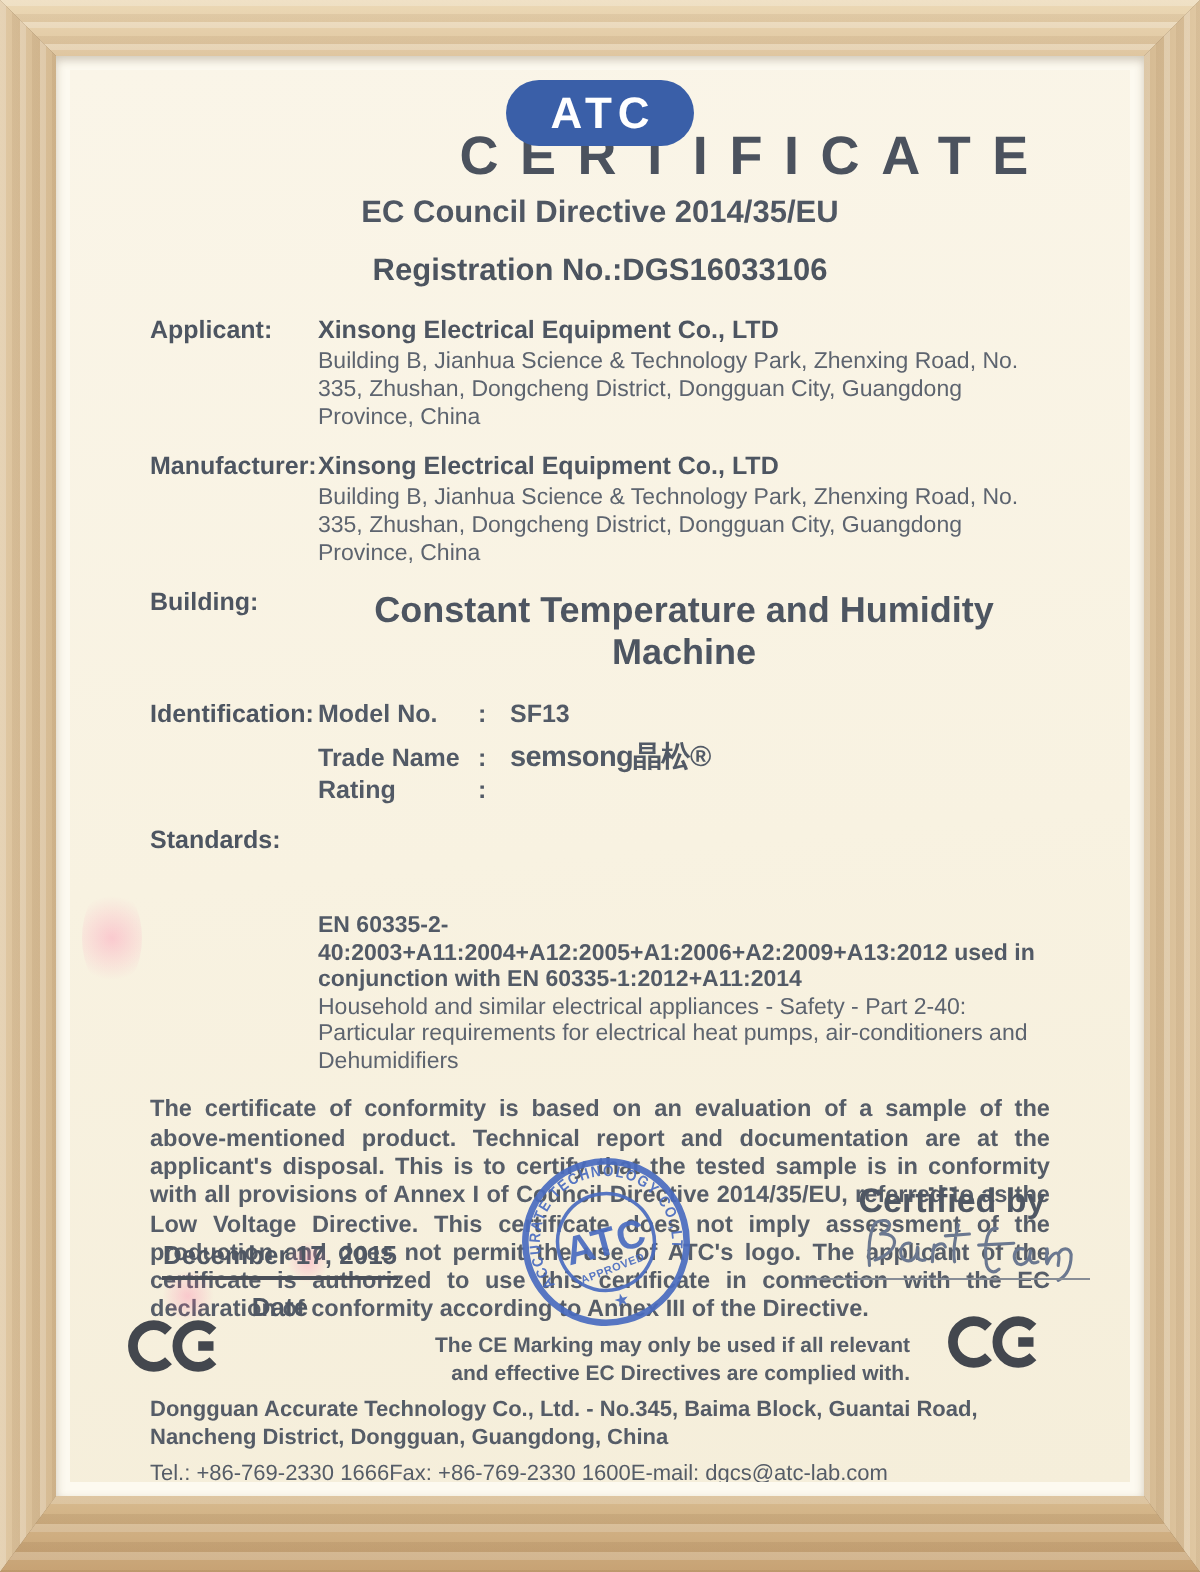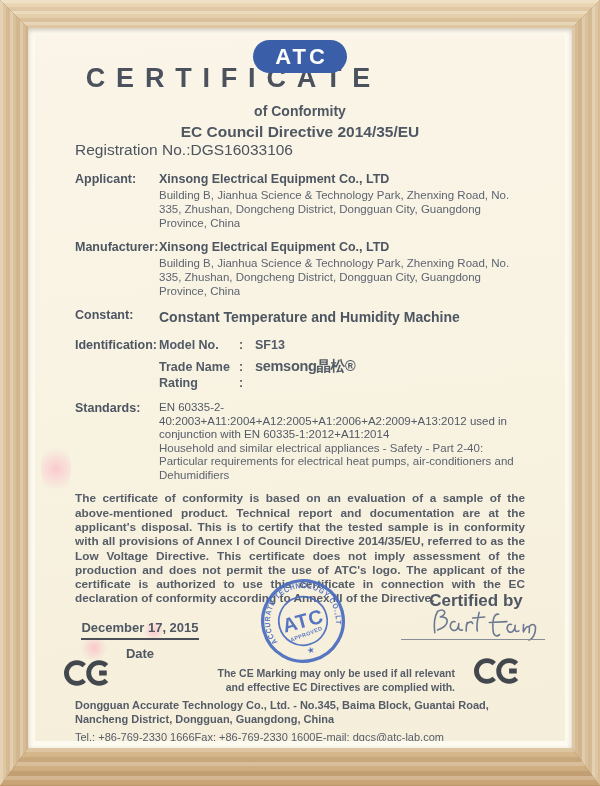--- a/index.html
+++ b/index.html
@@ -34,38 +34,38 @@
   .paper{position:absolute;inset:7px;overflow:hidden;
     background:linear-gradient(175deg,#faf5e8 0%,#f8f2e1 55%,#f5eeda 100%);}
   .content{padding:3px 40px 0;}
   .stain{position:absolute;border-radius:50%;pointer-events:none;
     background:radial-gradient(circle,rgba(255,110,165,.30) 0%,rgba(255,110,165,0) 70%);}
   
   .logo-pill{width:94px;height:33px;margin:2px auto 0;border-radius:17px;
     background:var(--logo-blue,#3a5fa8);display:flex;align-items:center;justify-content:center;
     position:relative;z-index:2;}
   .logo-pill span{color:#fff;font-size:22px;font-weight:700;letter-spacing:3px;padding-left:3px;}
-  .title{margin:-10px 0 0;text-align:left;font-size:27px;font-weight:700;
+  .title{margin:-10px 0 0;text-align:right;font-size:27px;font-weight:700;
     letter-spacing:.40em;text-indent:.40em;color:var(--ink-dark,#4b525e);}
   .sub1{margin-top:9px;text-align:center;font-size:14px;font-weight:700;color:#4f5763;}
   .sub2{margin-top:4px;text-align:center;font-size:15.5px;font-weight:700;color:#4f5763;}
   .sub3{margin-top:1px;text-align:center;font-size:15.5px;font-weight:700;color:#4f5763;}
-  .reg{text-align:left;font-size:15.5px;font-weight:400;color:#4c545f;}
+  .reg{margin-top:11px;text-align:center;font-size:15.5px;font-weight:700;color:#4c545f;}
   
   .fields{margin-top:13px;}
   .frow{display:grid;grid-template-columns:84px 1fr;margin-bottom:10px;}
   .flabel{font-weight:700;font-size:12.5px;color:#4d5561;}
   .fname{font-weight:700;font-size:12.5px;color:#4d5561;}
   .faddr{font-size:11.5px;line-height:1.22;color:#5d646f;margin-top:2px;}
-  .fval-bold{font-weight:700;font-size:14px;color:#4d5561;padding-top:1px;}
+  .fval-bold{font-weight:700;font-size:18px;color:#4d5561;padding-top:1px;text-align:center;}
   .idrow{display:grid;grid-template-columns:80px 16px 1fr;font-size:12.5px;height:19px;align-items:baseline;}
   .idrow .n,.idrow .c,.idrow .v{font-weight:700;color:#525a66;}
   .trade-logo{font-size:14.5px;letter-spacing:-.3px;color:#59616d;}
   .stdline{font-size:11.5px;line-height:1.18;color:#5d646f;}
-  .stdline.bold{font-weight:400;color:#525a66;}
+  .stdline.bold{font-weight:700;color:#525a66;margin-top:44px;}
   .body-par{margin:9px 0 0;font-size:11.8px;font-weight:700;line-height:1.21;
     text-align:justify;color:#565d68;}
   
   .abs{position:absolute;}
   .date-block{left:46px;top:585px;width:118px;text-align:center;}
   .date-val{font-size:13px;font-weight:700;color:#4f5763;padding-bottom:3px;
     border-bottom:2px solid #4a4f58;}
   .date-label{margin-top:6px;font-size:13px;font-weight:700;color:#4f5763;}
   .certified{left:376px;top:556px;width:130px;text-align:center;font-size:17px;font-weight:700;color:#4f5763;}
   .signature{left:390px;top:570px;width:112px;height:37px;}
@@ -103,21 +103,20 @@
 
       <div class="stain" style="left:6px;top:408px;width:30px;height:52px;"></div>
       <div class="stain" style="left:46px;top:600px;width:26px;height:26px;"></div>
       <div class="stain" style="left:108px;top:586px;width:22px;height:20px;"></div>
 
       <div class="content">
         <div class="logo-pill">
           <span>ATC</span>
         </div>
         <h1 class="title">CERTIFICATE</h1>
-        <div class="sub1">of Conformity</div>
         <div class="sub2">EC Council Directive 2014/35/EU</div>
         <div class="reg">Registration No.:DGS16033106</div>
 
         <div class="fields">
 
           <div class="frow">
             <div class="flabel">Applicant:</div>
             <div>
               <div class="fname">Xinsong Electrical Equipment Co., LTD</div>
               <div class="faddr">Building B, Jianhua Science &amp; Technology Park, Zhenxing Road, No. 335, Zhushan, Dongcheng District, Dongguan City, Guangdong Province, China</div>
@@ -126,21 +125,21 @@
 
           <div class="frow">
             <div class="flabel">Manufacturer:</div>
             <div>
               <div class="fname">Xinsong Electrical Equipment Co., LTD</div>
               <div class="faddr">Building B, Jianhua Science &amp; Technology Park, Zhenxing Road, No. 335, Zhushan, Dongcheng District, Dongguan City, Guangdong Province, China</div>
             </div>
           </div>
 
           <div class="frow" style="margin-bottom:13px;">
-            <div class="flabel">Constant:</div>
+            <div class="flabel">Building:</div>
             <div class="fval-bold">Constant Temperature and Humidity Machine</div>
           </div>
 
           <div class="frow" style="margin-bottom:6px;">
             <div class="flabel">Identification:</div>
             <div>
               <div class="idrow">
                 <span class="n">Model No.</span>
                 <span class="c">:</span>
                 <span class="v">SF13</span>

